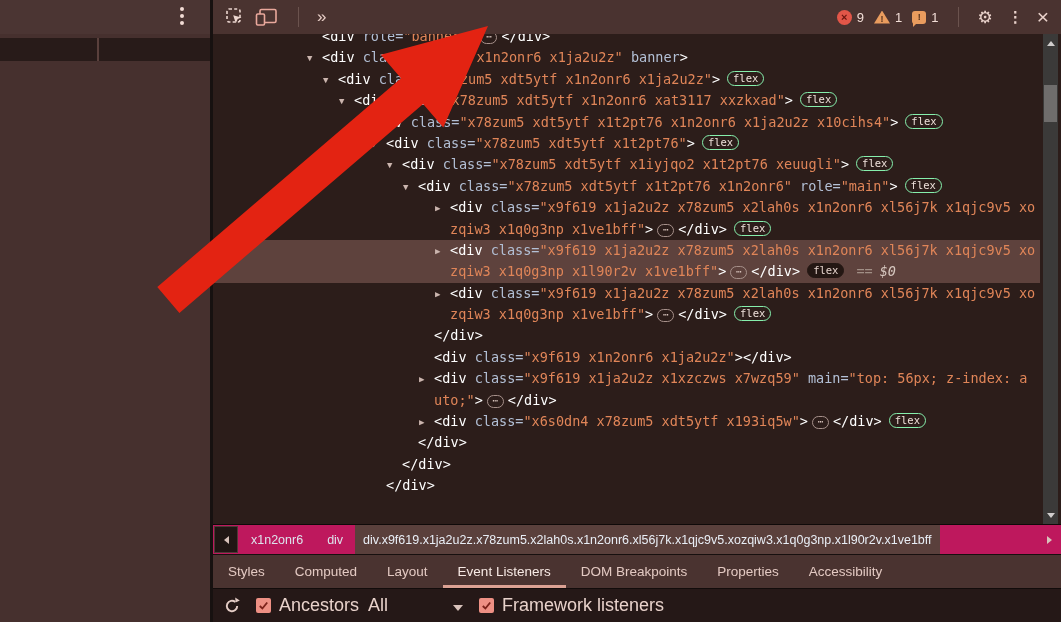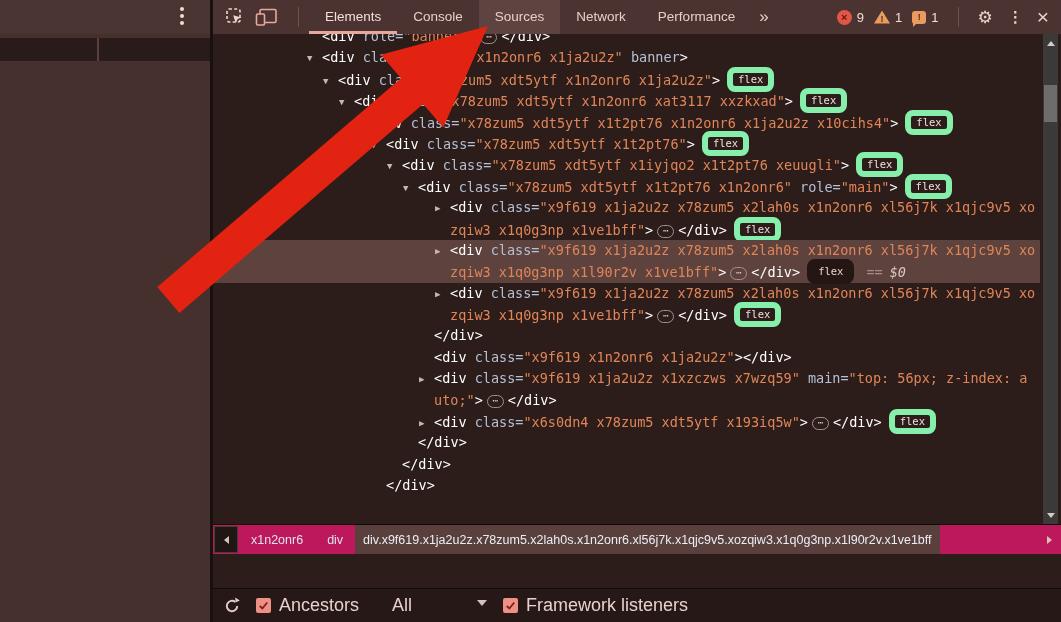--- a/index.html
+++ b/index.html
@@ -45,21 +45,21 @@
 
   
   .tree{position:absolute;left:0;top:34px;right:21px;height:490px;overflow:hidden;}
   .tree-inner{margin-top:-8px;}
   .code-line{height:21.4px;line-height:21.4px;white-space:pre;font-family:"DejaVu Sans Mono","Liberation Mono",monospace;
              font-size:13.5px;color:#c8b8b0;position:relative;box-sizing:border-box;cursor:default;}
   .code-line.sel{background:#5e423d;}
   .sg-t{color:#ffffff;} .sg-a{color:#b3c0d6;} .sg-v{color:#e08558;}
   .tw{display:inline-block;width:15px;margin-left:-15px;font-size:9px;color:#cbb5ae;vertical-align:1px;cursor:pointer;}
   .gutter{position:absolute;left:6px;top:0;color:#dcc9c2;font-size:14px;letter-spacing:1px;cursor:pointer;}
-  .badge{display:inline-block;font-size:10.5px;font-family:"DejaVu Sans Mono",monospace;border:6px solid #86efac;border-radius:8px;
+  .badge{display:inline-block;font-size:10.5px;font-family:"DejaVu Sans Mono",monospace;border:1px solid #86efac;border-radius:8px;
          padding:0 5px 1px;margin-left:7px;color:#eee0da;position:relative;top:-2px;line-height:12px;cursor:pointer;}
   .badge.dark{background:#241713;border-color:#241713;color:#e6d4cd;}
   .ell{display:inline-block;width:17px;height:13px;line-height:10px;text-align:center;border:1px solid #a6908a;border-radius:8px;
        font-size:10px;color:#d6c3bc;margin:0 4px;position:relative;top:-1px;box-sizing:border-box;cursor:pointer;}
   .eqsign{color:#a18f86;margin:0 7px 0 12px;}
   .dollar{font-style:italic;color:#d8c9c1;}
 
   
   .scrollbar{position:absolute;top:34px;right:3px;width:15px;height:490px;background:#3b3a39;cursor:pointer;}
   .sb-up,.sb-down{position:absolute;left:0;width:15px;height:14px;display:flex;align-items:center;justify-content:center;}
@@ -85,21 +85,21 @@
   .stab.active{color:#f8eae5;box-shadow:inset 0 -3px 0 #dba193;}
 
   
   .bottom-bar{position:absolute;left:0;top:588px;right:0;height:34px;background:#251817;border-top:1px solid #120c0b;
               display:flex;align-items:center;box-sizing:border-box;padding-left:9px;font-size:18px;color:#e8d2cb;}
   .refresh{cursor:pointer;flex:0 0 auto;}
   .cbx{width:15px;height:15px;border-radius:2px;background:#ee9084;display:inline-flex;align-items:center;justify-content:center;
        flex:0 0 auto;cursor:pointer;}
   .cbx svg{display:block;}
   .lbl{margin-left:8px;white-space:nowrap;}
-  .selbox{display:flex;align-items:flex-start;justify-content:space-between;width:95px;margin-left:33px;cursor:pointer;flex:0 0 auto;gap:10px;}
+  .selbox{display:flex;align-items:flex-end;justify-content:space-between;width:95px;margin-left:9px;cursor:pointer;flex:0 0 auto;gap:10px;}
   .dd-arrow{border:5px solid transparent;border-top:6px solid #d8c2bb;margin-top:5px;}
   .mL14{margin-left:14px;} .mL16{margin-left:16px;}
 
   
   .arrow-overlay{position:absolute;left:0;top:0;pointer-events:none;z-index:10;}
 </style>
 </head>
 <body>
 
 <div class="stage">
@@ -124,27 +124,20 @@
     <div class="toolbar">
       <svg class="tb-icon inspect-i" width="20" height="20" viewBox="0 0 20 20">
         <rect x="2" y="2" width="13" height="13" rx="2" fill="none" stroke="#ecd6cf" stroke-width="1.6" stroke-dasharray="3 2.2"></rect>
         <path d="M8.2 8.2 L16.5 10.6 L12.7 12.1 L10.8 16.3 Z" fill="#ecd6cf"></path>
       </svg>
       <svg class="tb-icon device-i" width="23" height="20" viewBox="0 0 23 20">
         <rect x="5" y="2.5" width="16" height="13" rx="1.5" fill="none" stroke="#e9a89c" stroke-width="1.6"></rect>
         <rect x="1.5" y="7" width="8" height="11" rx="1.2" fill="#4a3330" stroke="#e9a89c" stroke-width="1.6"></rect>
       </svg>
       <div class="sep"></div>
-      <div class="tabs" id="main-tabs">
-          <div class="tab active">Elements</div>
-          <div class="tab">Console</div>
-          <div class="tab hl">Sources</div>
-          <div class="tab">Network</div>
-          <div class="tab">Performance</div>
-        </div>
       <div class="more-tabs">»</div>
 
       <div class="status">
         <div class="err-c">
             <span>×</span>
           </div>
         <div class="cnt">9</div>
         <div class="warn-t">
             <span>!</span>
           </div>
@@ -200,20 +193,29 @@
     <div class="crumbs">
       <div class="crumb-btn">
           <i class="tri-l"></i>
         </div>
       <div id="crumb-items" style="display:contents"><div class="crumb">x1n2onr6</div><div class="crumb">div</div><div class="crumb sel">div.x9f619.x1ja2u2z.x78zum5.x2lah0s.x1n2onr6.xl56j7k.x1qjc9v5.xozqiw3.x1q0g3np.x1l90r2v.x1ve1bff</div></div>
       <div class="crumb-btn right">
           <i class="tri-r"></i>
         </div>
     </div>
 
+    <div class="side-tabs" id="side-tabs">
+        <div class="stab">Styles</div>
+        <div class="stab">Computed</div>
+        <div class="stab">Layout</div>
+        <div class="stab active">Event Listeners</div>
+        <div class="stab">DOM Breakpoints</div>
+        <div class="stab">Properties</div>
+        <div class="stab">Accessibility</div>
+      </div>
 
     <div class="bottom-bar">
       <svg class="refresh" width="20" height="20" viewBox="0 0 20 20">
         <path d="M15.2 10 a5.2 5.2 0 1 1 -1.9 -4" fill="none" stroke="#e5cdc6" stroke-width="1.9"></path>
         <path d="M13.2 1.6 L13.6 6.6 L17.8 4.5 Z" fill="#e5cdc6"></path>
       </svg>
       <span class="cbx mL14">
         <svg width="13" height="13" viewBox="0 0 14 14">
             <path d="M3 7.5 L5.8 10.2 L11 3.8" fill="none" stroke="#7c221a" stroke-width="2"></path>
           </svg>

